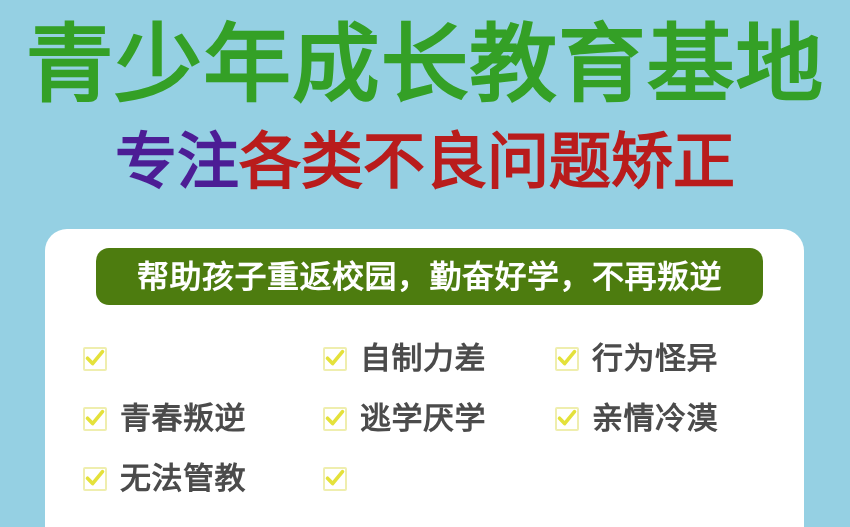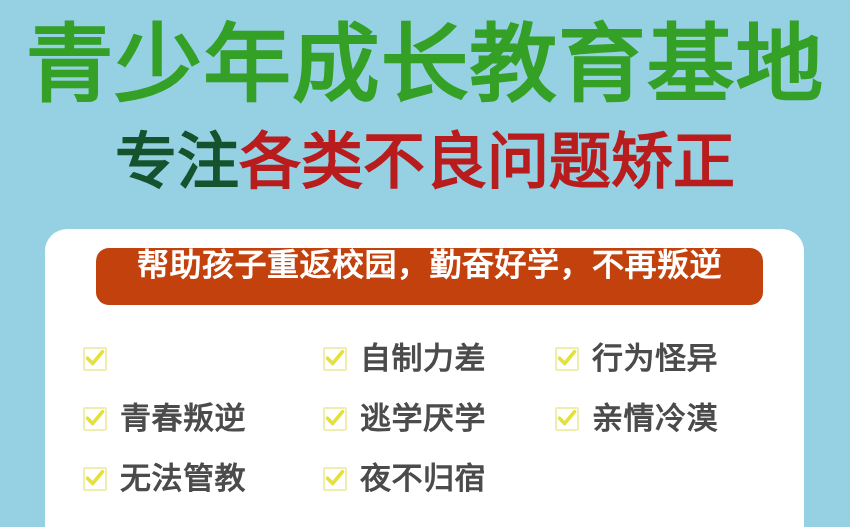--- a/index.html
+++ b/index.html
@@ -52,21 +52,21 @@
     left: 0;
     top: 126px;
     width: 850px;
     text-align: center;
     font-size: 62px;
     line-height: 72px;
     font-weight: 700;
     letter-spacing: 0px;
     white-space: nowrap;
   }
-  .sub-title .seg-green { color: #14532d; }
+  .sub-title .seg-green { color: #4c1d95; }
   .sub-title .seg-orange { color: #b91c1c; }
 
   
   .card {
     position: absolute;
     left: 45px;
     top: 229px;
     width: 759px;
     height: 310px;
     background: #ffffff;
@@ -74,24 +74,24 @@
     box-shadow: 0 0 0 0 rgba(0,0,0,0);
   }
 
   
   .banner {
     position: absolute;
     left: 51px;
     top: 19px;
     width: 667px;
     height: 57px;
-    background: #c2410c;
+    background: #4d7c0f;
     border-radius: 13px;
     display: flex;
-    align-items: flex-start;
+    align-items: center;
     justify-content: center;
   }
   .banner-text {
     color: #ffffff;
     font-size: 32px;
     line-height: 34px;
     font-weight: 700;
     letter-spacing: 0.5px;
     white-space: nowrap;
   }
@@ -224,18 +224,17 @@
         </span>
         <span class="check-label">无法管教</span>
       </div>
 
       <div class="check-item">
         <span class="checkbox">
           <svg viewBox="0 0 26 26" aria-hidden="true">
               <path d="M5.5 13.2 L10.6 18.6 L20.5 6.6" fill="none" stroke="#e4e13a" stroke-width="3.6" stroke-linecap="round" stroke-linejoin="round"></path>
             </svg>
         </span>
-        <span class="check-label">夜不归宿</span>
       </div>
 
     </div>
   </div>
 </div>
 
 </body></html>

